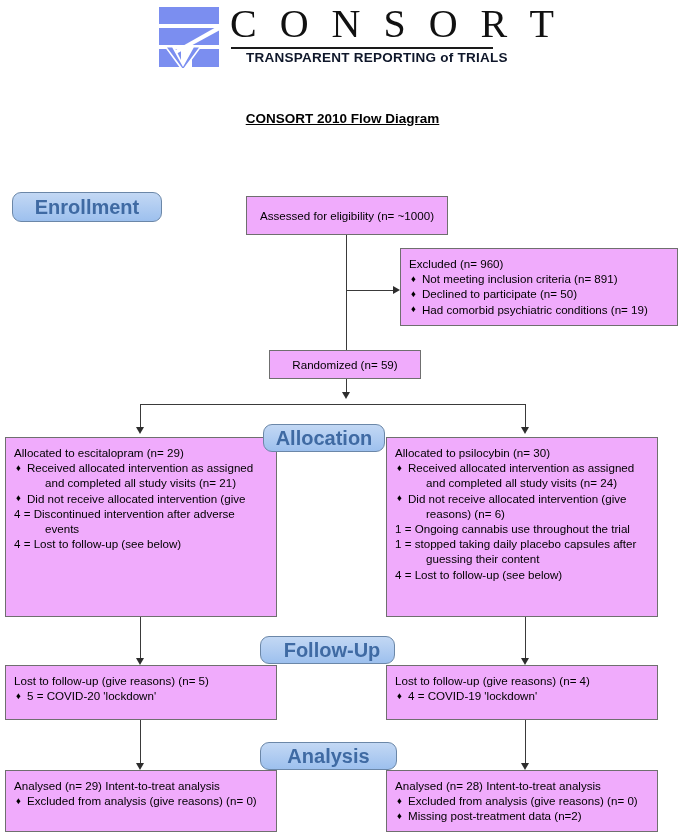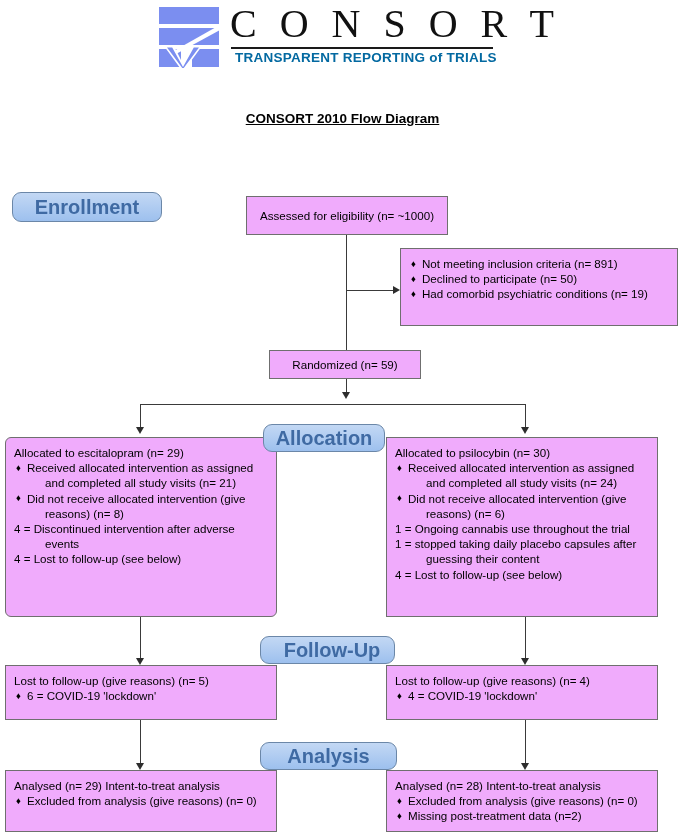--- a/index.html
+++ b/index.html
@@ -53,28 +53,28 @@
   .logo-rule {
     position: absolute;
     left: 1px;
     top: 43px;
     width: 262px;
     height: 2px;
     background: #1a1a1a;
   }
   .logo-tagline {
     position: absolute;
-    left: 5px;
+    left: 16px;
     top: 46px;
     width: 268px;
     font-family: "Liberation Sans", sans-serif;
     font-size: 13.5px;
     font-weight: bold;
     letter-spacing: 0.25px;
-    color: #0369a1;
+    color: #0f172a;
     white-space: nowrap;
   }
   .logo-tagline .lc { font-weight: bold; text-transform: none; }
 
   
   #diagram-title {
     position: absolute;
     left: 0;
     top: 111px;
     width: 685px;
@@ -221,39 +221,39 @@
 <div class="arrow-down" style="left:520.5px; top:763px;"></div>
 
 <div class="flow-box centered" style="left:246px; top:196px; width:202px; height:39px;">
     <div class="box-inner">
       <span class="line-plain">Assessed for eligibility (n= ~1000)</span>
     </div>
   </div>
 
 <div class="flow-box" style="left:400px; top:248px; width:278px; height:78px;">
     <div class="box-inner">
+      <span class="line-plain">Excluded (n= 960)</span>
       <span class="line-bullet">Not meeting inclusion criteria (n= 891)</span>
       <span class="line-bullet">Declined to participate (n= 50)</span>
       <span class="line-bullet">Had comorbid psychiatric conditions  (n= 19)</span>
     </div>
   </div>
 
 <div class="flow-box centered" style="left:269px; top:350px; width:152px; height:29px;">
     <div class="box-inner">
       <span class="line-plain">Randomized (n= 59)</span>
     </div>
   </div>
 
-<div class="flow-box" style="left:5px; top:437px; width:272px; height:180px;border-radius:6px;">
+<div class="flow-box" style="left:5px; top:437px; width:272px; height:180px;">
     <div class="box-inner">
       <span class="line-plain">Allocated to escitalopram (n= 29)</span>
       <span class="line-bullet">Received allocated intervention as assigned</span>
       <span class="line-indent">and completed all study visits (n= 21)</span>
       <span class="line-bullet">Did not receive allocated intervention (give</span>
-      <span class="line-indent">reasons) (n= 8)</span>
       <span class="line-plain">4 = Discontinued intervention after adverse</span>
       <span class="line-indent">events</span>
       <span class="line-plain">4 = Lost to follow-up (see below)</span>
     </div>
   </div>
 
 <div class="flow-box" style="left:386px; top:437px; width:272px; height:180px;">
     <div class="box-inner">
       <span class="line-plain">Allocated to psilocybin (n= 30)</span>
       <span class="line-bullet">Received allocated intervention as assigned</span>
@@ -263,21 +263,21 @@
       <span class="line-plain">1 = Ongoing cannabis use throughout the trial</span>
       <span class="line-plain">1 = stopped taking daily placebo capsules after</span>
       <span class="line-indent">guessing their content</span>
       <span class="line-plain">4 = Lost to follow-up (see below)</span>
     </div>
   </div>
 
 <div class="flow-box" style="left:5px; top:665px; width:272px; height:55px;">
     <div class="box-inner">
       <span class="line-plain">Lost to follow-up (give reasons) (n= 5)</span>
-      <span class="line-bullet">6 = COVID-19 'lockdown'</span>
+      <span class="line-bullet">5 = COVID-20 'lockdown'</span>
     </div>
   </div>
 
 <div class="flow-box" style="left:386px; top:665px; width:272px; height:55px;">
     <div class="box-inner">
       <span class="line-plain">Lost to follow-up (give reasons) (n= 4)</span>
       <span class="line-bullet">4 = COVID-19 'lockdown'</span>
     </div>
   </div>
 

